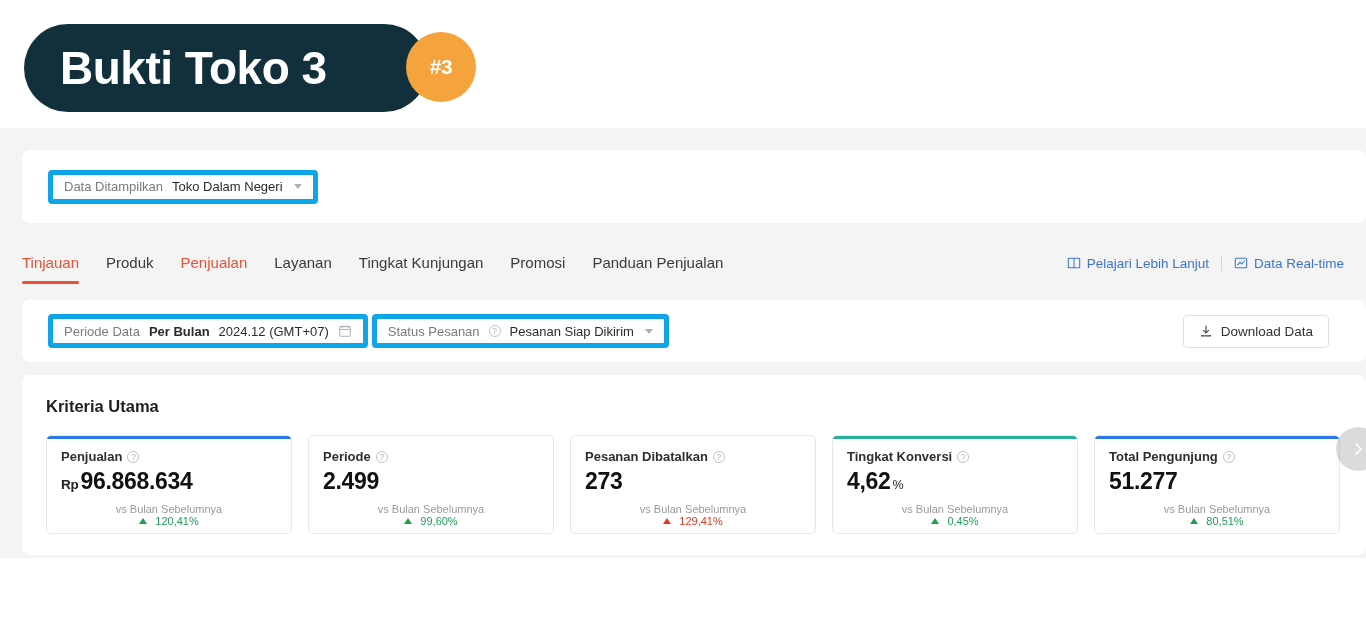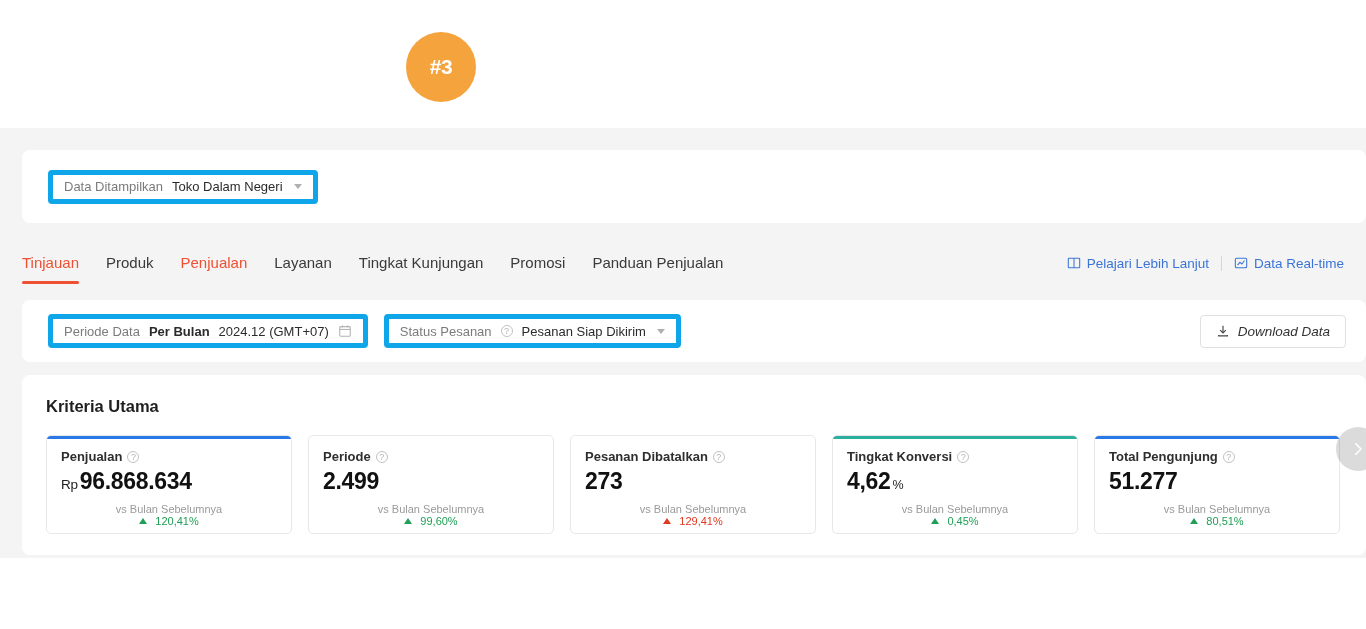--- a/index.html
+++ b/index.html
@@ -143,22 +143,22 @@
   }
   .nav-sep { width: 1px; height: 15px; background: #d5d5d5; }
 
   
   .panel-filters {
     position: absolute;
     left: 22px; top: 172px;
     width: 1344px; height: 62px;
     display: flex;
     align-items: center;
-    padding: 0 20px 0 26px;
-    gap: 16px;
+    padding: 0 37px 0 26px;
+    gap: 4px;
   }
   .icon-btn-inline {
     display: inline-flex;
     align-items: center;
     justify-content: center;
     color: #b3b3b3;
   }
   .btn-outline {
     margin-left: auto;
     height: 33px;
@@ -166,21 +166,20 @@
     border-radius: 4px;
     background: #fff;
     display: flex;
     align-items: center;
     gap: 8px;
     padding: 0 15px;
     font-size: 13.5px;
     color: #333;
     cursor: pointer;
     white-space: nowrap;
-    font-style: italic;
   }
 
   
   .panel-metrics {
     position: absolute;
     left: 22px; top: 247px;
     width: 1344px; height: 180px;
     padding: 22px 24px 0 24px;
     overflow: hidden;
   }
@@ -240,21 +239,21 @@
     font-size: 23px;
     font-weight: bold;
     color: #111111;
     letter-spacing: -0.3px;
     white-space: nowrap;
     display: flex;
     align-items: baseline;
     gap: 2px;
     line-height: 1.08;
   }
-  .card-value .unit-pre { font-size: 13.5px; font-weight: normal; color: #222; }
+  .card-value .unit-pre { font-size: 13.5px; font-weight: bold; color: #222; }
   .card-value .unit-post { font-size: 12.5px; font-weight: normal; color: #222; }
   .card-foot {
     margin-top: 9px;
     display: flex;
     align-items: center;
     justify-content: space-between;
     flex-direction: column;
   }
   .foot-label { font-size: 11px; color: #9a9a9a; white-space: nowrap; }
   .delta {
@@ -286,20 +285,23 @@
     cursor: pointer;
     z-index: 5;
   }
 
   svg { display: block; }
 </style>
 </head>
 <body>
 
 <div class="banner-area">
+  <div class="banner-pill">
+    <span class="banner-title">Bukti Toko 3</span>
+  </div>
   <div class="banner-badge">#3</div>
 </div>
 
 <div class="page">
 
   <div class="panel panel-top">
     <div class="select-box">
       <span class="sel-label">Data Ditampilkan</span>
       <span class="sel-value">Toko Dalam Negeri</span>
       <span class="chev"></span>

